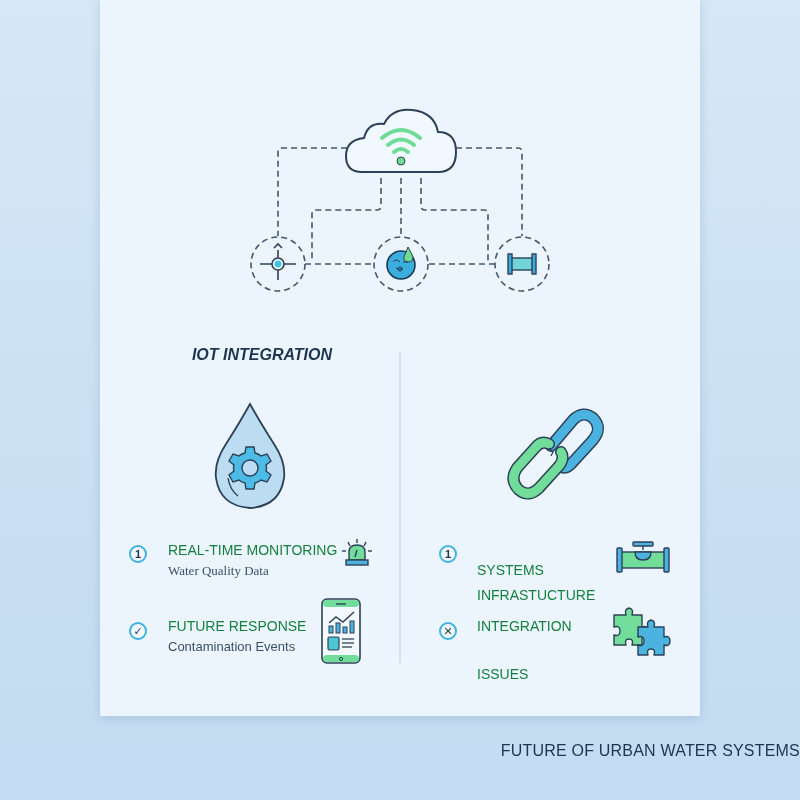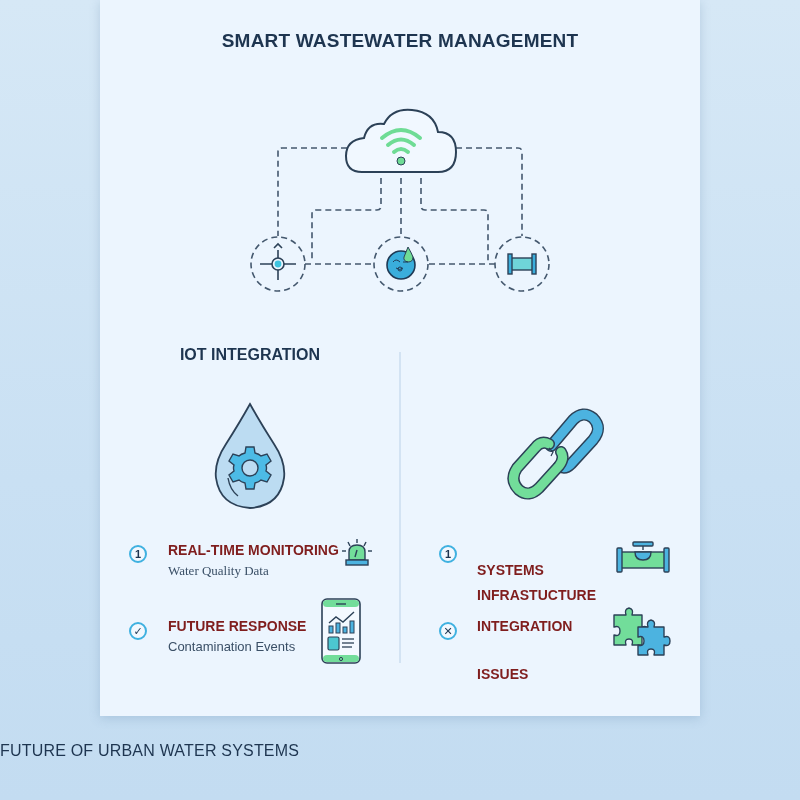--- a/index.html
+++ b/index.html
@@ -28,36 +28,35 @@
       background: #d3e3f3;
     }
     .item { position: absolute; }
     .badge {
       position: absolute; width: 18px; height: 18px; border-radius: 50%;
       border: 2px solid #3fb1e0; color: #1e3550; font-size: 11px; font-weight: bold;
       display: flex; align-items: center; justify-content: center; box-sizing: border-box;
       background: #f2f8fe;
     }
     .item-title {
-      position: absolute; font-size: 14px; color: #7f1d1d; white-space: nowrap; line-height: 20px; font-weight: bold;
+      position: absolute; font-size: 14px; color: #15803d; white-space: nowrap; line-height: 20px;
     }
     .item-sub {
       position: absolute; font-size: 13px; color: #3a4f66; white-space: nowrap;
     }
     .footer {
-      position: absolute; left: 0; top: 742px; width: 800px; text-align: left;
+      position: absolute; left: 0; top: 742px; width: 800px; text-align: right;
       font-size: 16px; color: #1e3550; letter-spacing: 0.2px;
     }
     svg { overflow: visible; }
   </style>
 </head>
 <body>
 
 <div class="card">
-  <div class="title">SMART WASTEWATER MANAGEMENT</div>
 
   <svg class="diagram" width="600" height="320">
     <g fill="none" stroke="#44586e" stroke-width="1.6" stroke-dasharray="6 4">
 
       <path d="M 247 148 L 182 148 Q 178 148 178 152 L 178 236"></path>
 
       <path d="M 356 148 L 418 148 Q 422 148 422 152 L 422 236"></path>
 
       <path d="M 281 178 L 281 206 Q 281 210 277 210 L 216 210 Q 212 210 212 214 L 212 262"></path>
 
@@ -102,21 +101,21 @@
       </g>
     </g>
 
     <g stroke="#2c4157" stroke-width="1.4">
       <rect x="411" y="258" width="22" height="12" fill="#6fd5d9"></rect>
       <rect x="408" y="254" width="4" height="20" fill="#3aaedc"></rect>
       <rect x="432" y="254" width="4" height="20" fill="#3aaedc"></rect>
     </g>
   </svg>
 
-  <div class="section-heading" style="left:60px; width:180px;">IOT INTEGRATION</div>
+  <div class="section-heading" style="left:72px; width:180px;font-style:italic;">IOT INTEGRATION</div>
   <div class="divider"></div>
 
   <svg style="position:absolute; left:110px; top:400px;" width="80" height="112">
     <path d="M 40 4 Q 30 22 16 44 Q 4 62 6 78 Q 10 106 40 108 Q 70 106 74 78 Q 76 62 64 44 Q 50 22 40 4 Z" fill="#bcdcf2" stroke="#2c4157" stroke-width="1.8"></path>
     <path d="M 18 78 Q 20 90 28 96" fill="none" stroke="#2c4157" stroke-width="1.4"></path>
     <g transform="translate(40,68)">
       <g fill="#4cbbe6" stroke="#2c4157" stroke-width="1.4">
         <path d="M -4 -21 L 4 -21 L 5 -15 Q 9 -14 11 -12 L 17 -14 L 21 -7 L 16 -3 Q 17 0 16 3 L 21 7 L 17 14 L 11 12 Q 9 14 5 15 L 4 21 L -4 21 L -5 15 Q -9 14 -11 12 L -17 14 L -21 7 L -16 3 Q -17 0 -16 -3 L -21 -7 L -17 -14 L -11 -12 Q -9 -14 -5 -15 Z"></path>
       </g>
       <circle cx="0" cy="0" r="8" fill="#bcdcf2" stroke="#2c4157" stroke-width="1.4"></circle>

